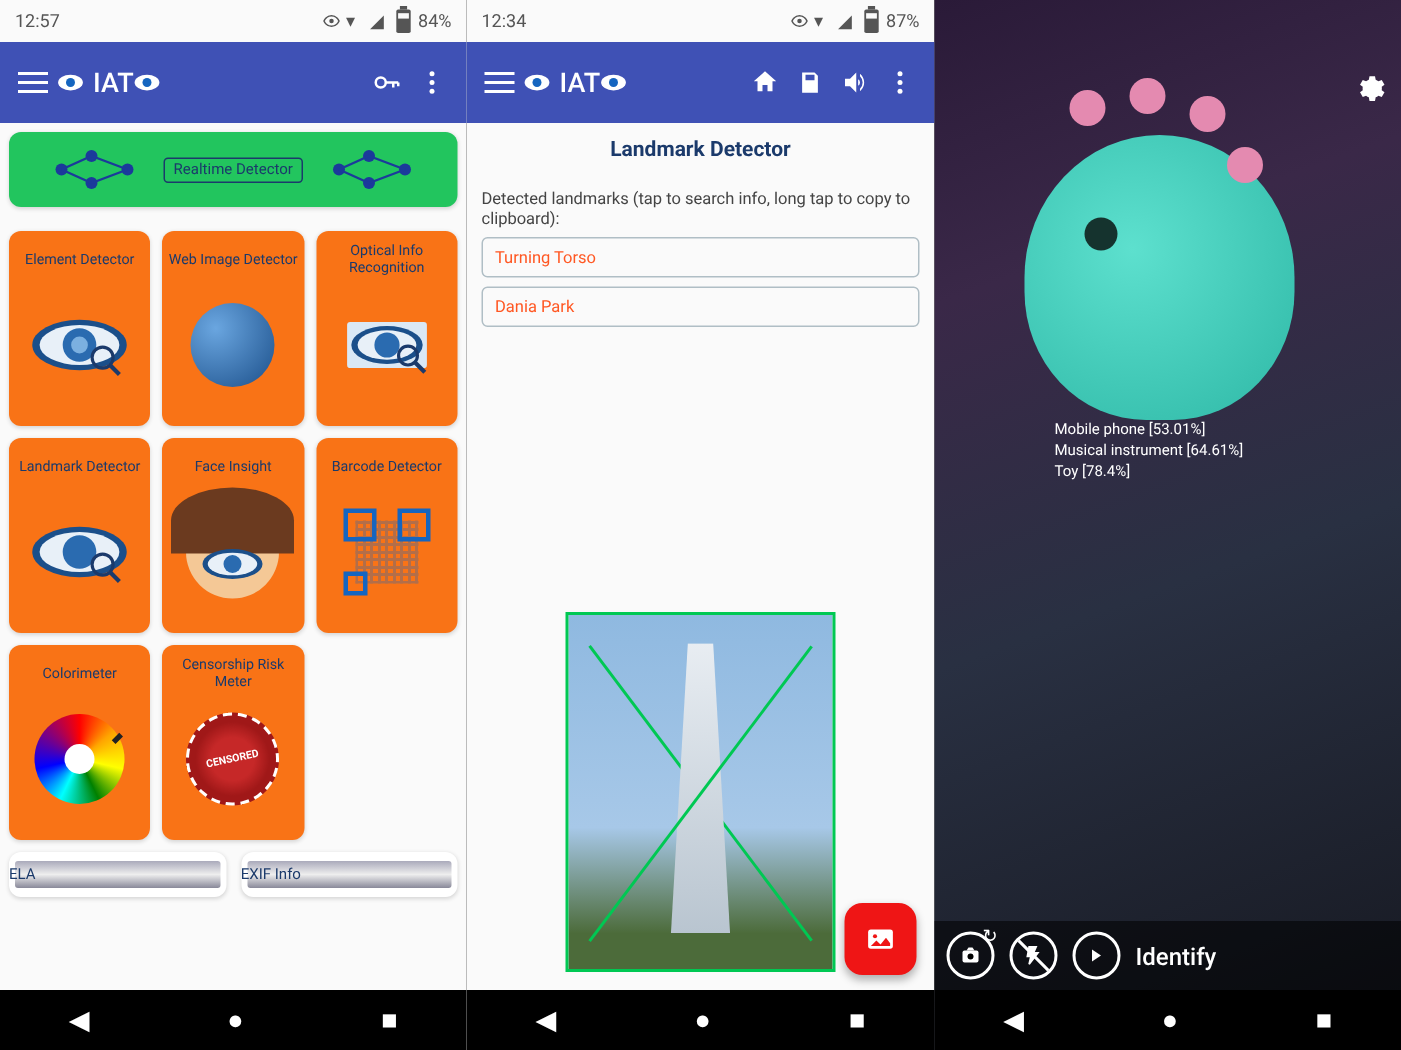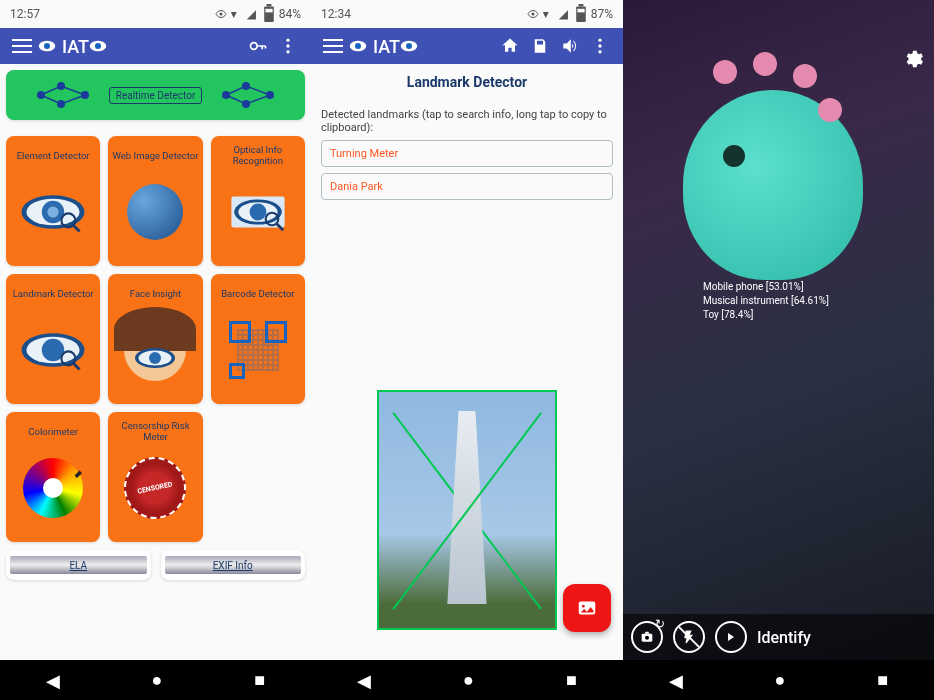--- a/index.html
+++ b/index.html
@@ -9,37 +9,37 @@
   .pane1 { width: 311px; }
   .pane2 { width: 312px; }
   .pane3 { width: 311px; background: linear-gradient(160deg, #2a1a38 0%, #3a2848 25%, #293042 55%, #161820 100%); }
 
   
   .statusbar { height: 28px; display: flex; justify-content: space-between; align-items: center; padding: 0 10px; font-size: 12px; color: #555; }
   .statusbar .sb-right { display: flex; align-items: center; gap: 4px; }
   .sb-icon { width: 12px; height: 12px; display: inline-flex; align-items: center; }
 
   
-  .appbar { height: 36px; background: #3f51b5; display: flex; align-items: center; padding: 0 8px; color: #fff; }
+  .appbar { height: 54px; background: #3f51b5; display: flex; align-items: center; padding: 0 8px; color: #fff; }
   .appbar .app-title { font-size: 18px; font-weight: 500; margin-left: 6px; display: flex; align-items: center; gap: 4px;}
   .appbar .spacer { flex: 1; }
   .appbar .ab-icon { width: 30px; height: 30px; display: flex; align-items: center; justify-content: center; border-radius: 50%; }
   .hamburger { display: flex; flex-direction: column; gap: 4px; width: 20px; margin-right: 6px; margin-left: 4px;}
   .hamburger span { height: 2px; background: #fff; width: 100%; }
 
   
   .content1 { padding: 6px; height: calc(700px - 28px - 54px - 40px); overflow: hidden; }
   .rt-card { background: #22c55e; border-radius: 8px; padding: 10px 6px; display: flex; align-items: center; justify-content: center; gap: 18px; box-shadow: 0 1px 3px rgba(0,0,0,.15); margin-bottom: 16px; }
   .rt-label { font-size: 10px; color: #1b3a6b; border: 1px solid #1b3a6b; border-radius: 3px; padding: 2px 6px; }
   .grid { display: grid; grid-template-columns: repeat(3, 1fr); gap: 8px; }
   .card { background: #f97316; border-radius: 8px; box-shadow: 0 1px 3px rgba(0,0,0,.15); display: flex; flex-direction: column; align-items: center; padding: 8px 4px; height: 130px; }
   .card .c-title { font-size: 9.5px; color: #1b3a6b; text-align: center; min-height: 22px; display: flex; align-items: center; }
   .card .c-icon { flex: 1; display: flex; align-items: center; justify-content: center; width: 100%; }
   .row2 { display: grid; grid-template-columns: 1fr 1fr; gap: 10px; margin-top: 8px; }
-  .wide-card { background: #fff; border-radius: 8px; box-shadow: 0 1px 3px rgba(0,0,0,.15); height: 30px; display: flex; align-items: center; justify-content: center; font-size: 10px; color: #1b3a6b; position: relative; overflow: hidden; text-decoration: underline; }
+  .wide-card { background: #fff; border-radius: 8px; box-shadow: 0 1px 3px rgba(0,0,0,.15); height: 30px; display: flex; align-items: center; justify-content: flex-start; font-size: 10px; color: #1b3a6b; position: relative; overflow: hidden; }
   .wide-card::before { content:''; position:absolute; left:4px; right:4px; top:6px; bottom:6px; background: linear-gradient(180deg, #aab 0%, #eee 50%, #889 100%); border-radius:2px; }
   .wide-card span { position: relative; z-index:1; }
 
   
   .content2 { padding: 6px 10px; height: calc(700px - 28px - 54px - 40px); display: flex; flex-direction: column; position: relative; }
   .ld-title { font-size: 14px; font-weight: 700; color: #1b3a6b; text-align: center; margin: 4px 0 2px; }
   .ld-desc { font-size: 11px; color: #444; margin-bottom: 6px; margin-top: 16px; }
   .ld-result { border: 1px solid #b0bec5; border-radius: 4px; padding: 6px 8px; font-size: 11px; color: #ff5722; margin-bottom: 6px; }
   .ld-image { margin-top: auto; width: 180px; height: 240px; align-self: center; border: 2px solid #00c853; position: relative; background: linear-gradient(180deg, #8fb9e0 0%, #a7c8e8 60%, #4c6b3a 90%); margin-bottom: 6px;}
   .ld-image::before, .ld-image::after { content:''; position:absolute; width:140%; height:2px; background:#00c853; top:50%; left:-20%; }
@@ -332,21 +332,21 @@
             <circle cx="12" cy="5" r="2"></circle>
             <circle cx="12" cy="12" r="2"></circle>
             <circle cx="12" cy="19" r="2"></circle>
           </svg>
         </div>
     </div>
 
     <div class="content2">
       <div class="ld-title">Landmark Detector</div>
       <div class="ld-desc">Detected landmarks (tap to search info, long tap to copy to clipboard):</div>
-      <div class="ld-result">Turning Meter</div>
+      <div class="ld-result">Turning Torso</div>
       <div class="ld-result">Dania Park</div>
       <div class="ld-image">
           <div class="tower"></div>
         </div>
       <div class="fab">
           <svg width="22" height="22" viewBox="0 0 24 24" fill="#fff">
             <rect x="3" y="5" width="18" height="14" rx="2"></rect>
             <circle cx="8" cy="10" r="1.5" fill="#ef1515"></circle>
             <path d="M5 17l4-4 3 3 4-5 3 4v2H5z" fill="#ef1515"></path>
           </svg>

